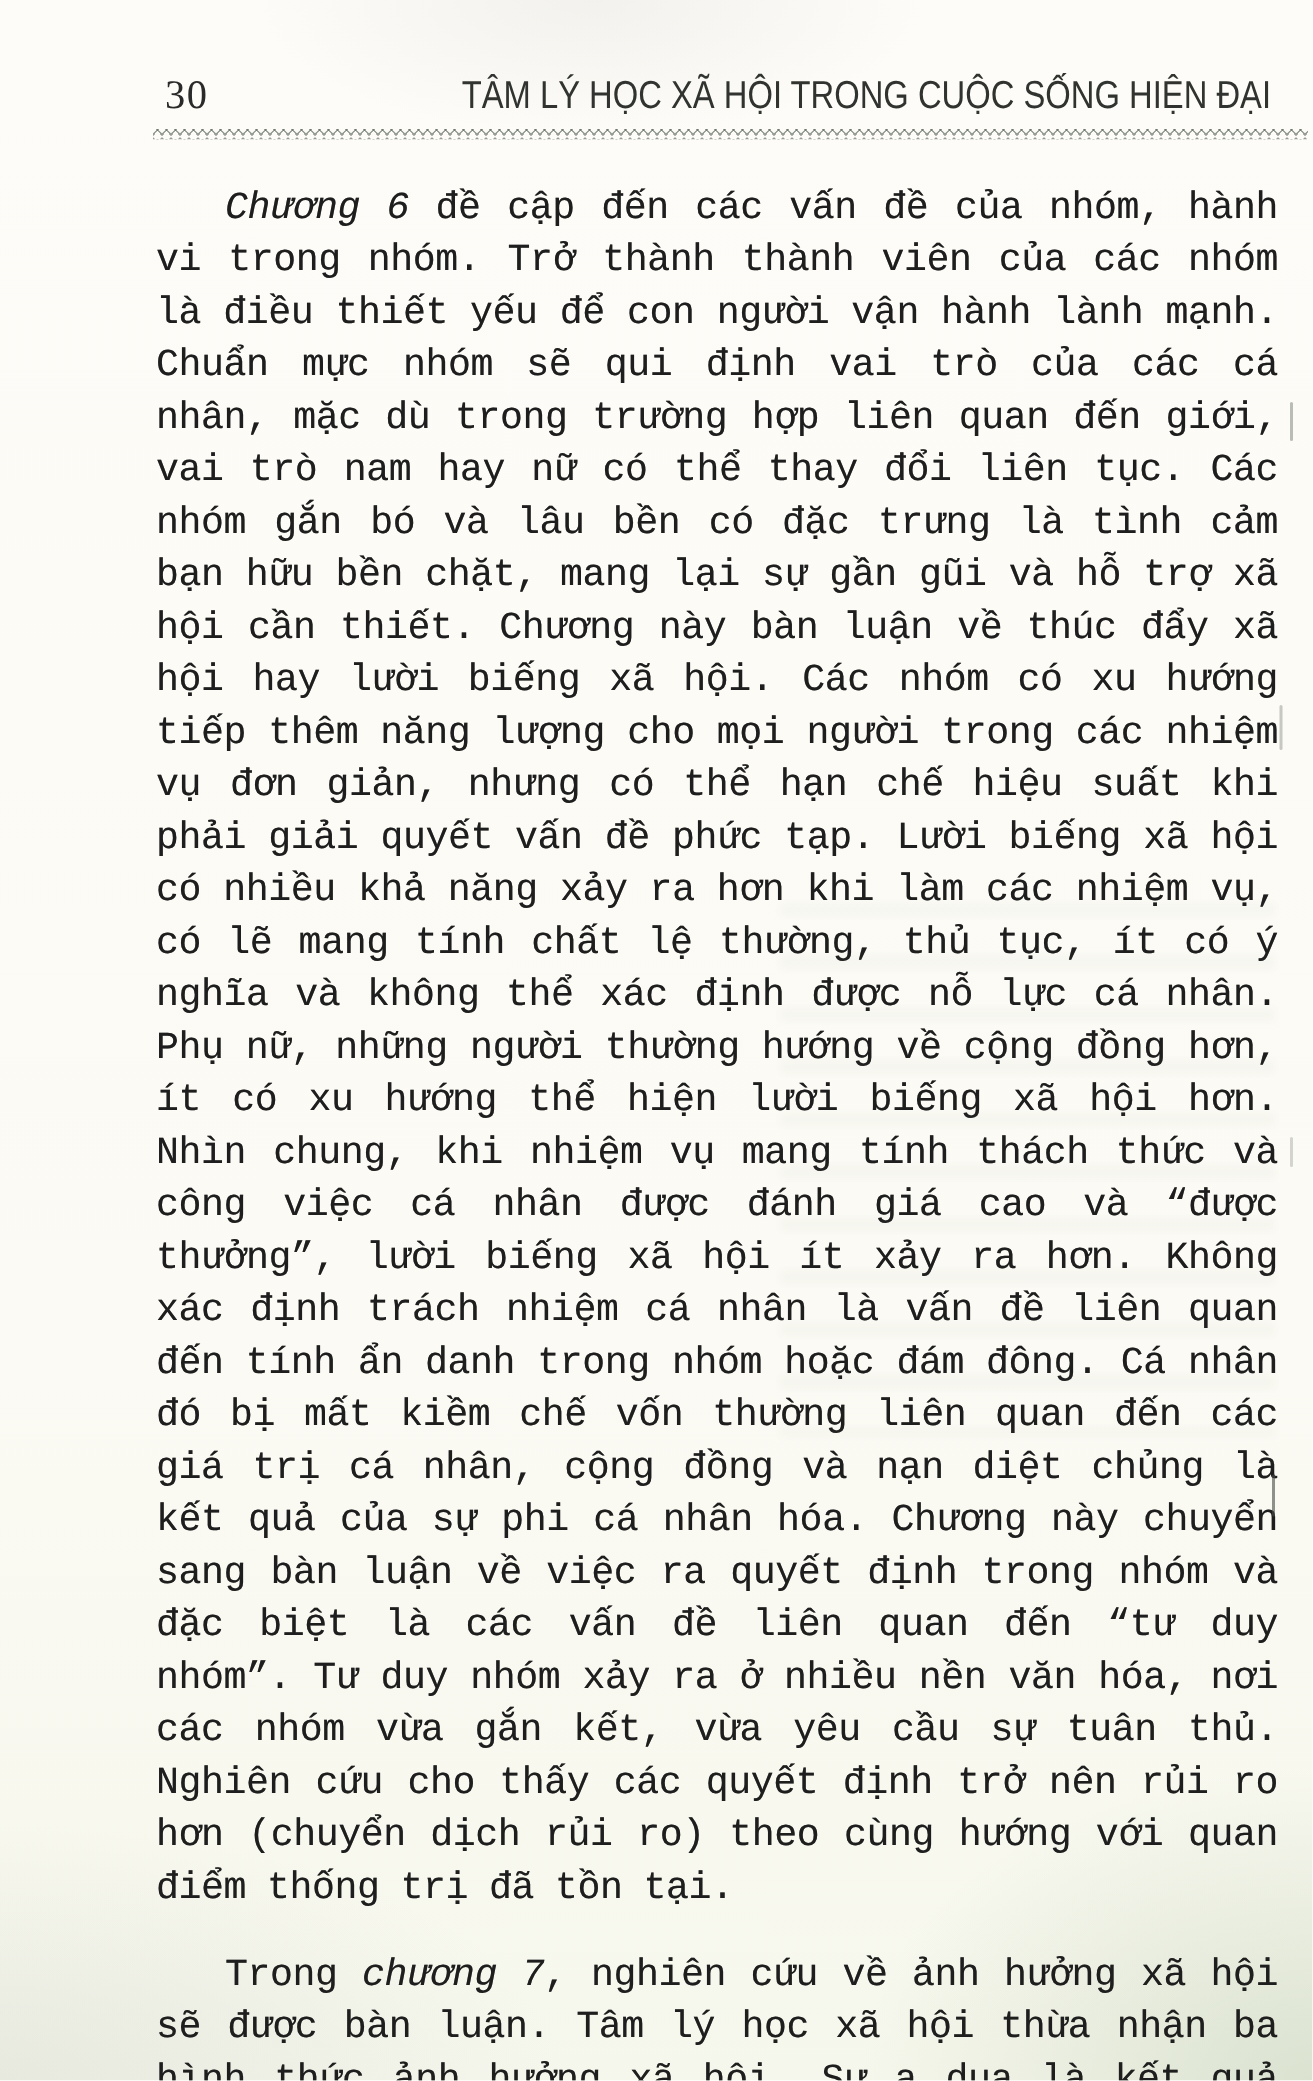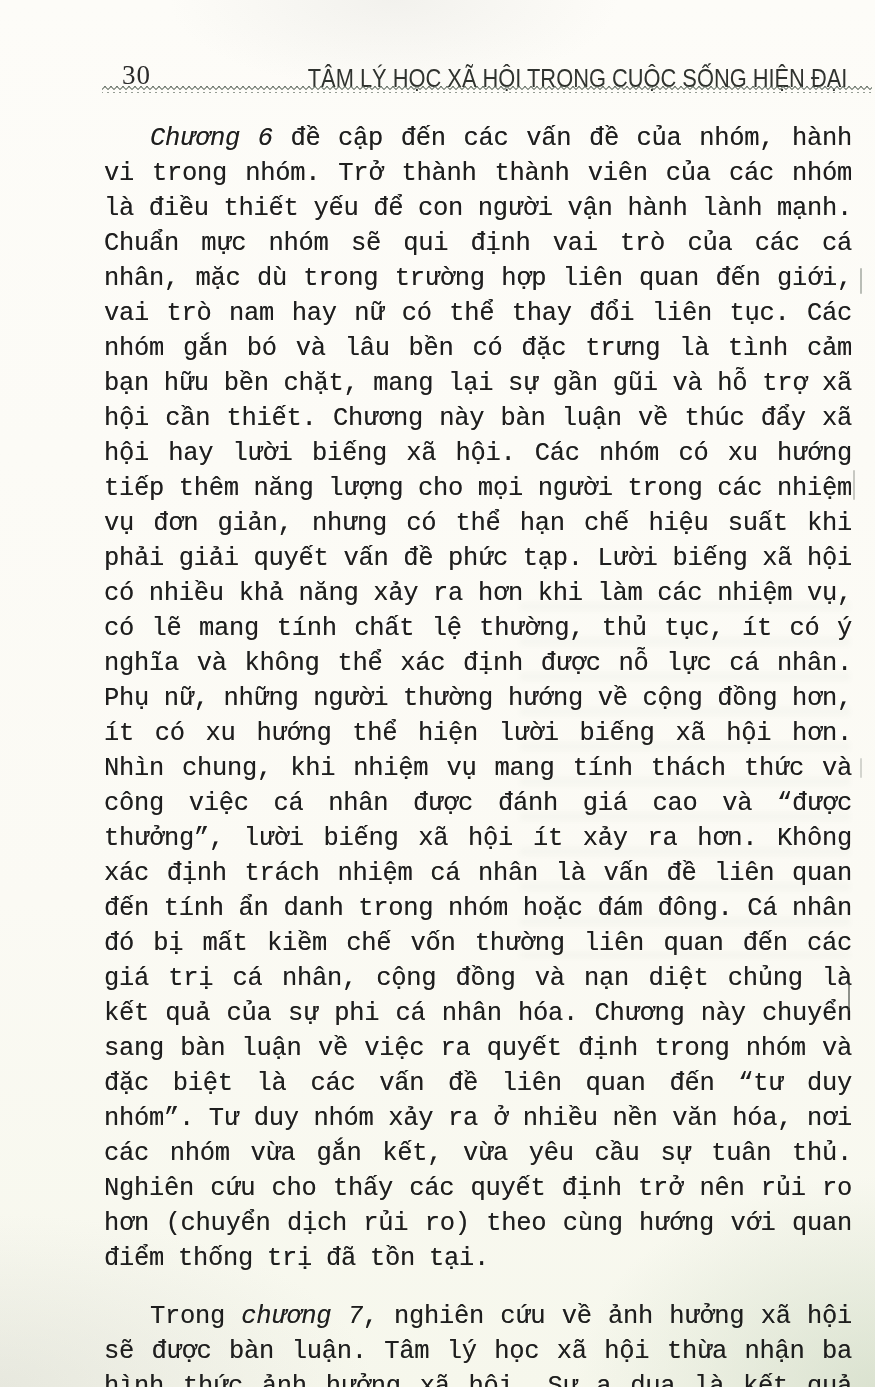--- a/index.html
+++ b/index.html
@@ -18,26 +18,24 @@
       radial-gradient(300px 120px at 45% 0%, rgba(210,210,205,0.25), rgba(210,210,205,0) 75%),
       linear-gradient(180deg, #fdfcf8 0%, #fbfaf4 65%, #f6f7ec 100%);
     font-family: "Liberation Serif", serif;
     color: #1e1e1e;
   }
 
   
   .page-header {
     position: absolute;
     top: 50px;
-    left: 122px;
+    left: 110px;
     right: 28px;
     display: flex;
     justify-content: space-between;
-    align-items: flex-end;
-    margin-top: 12px;
   }
   .page-number {
     font-size: 27px;
     letter-spacing: 1px;
     color: #2a2a2a;
     line-height: 1;
     padding-bottom: 2px;
   }
   .running-title {
     display: inline-block;

